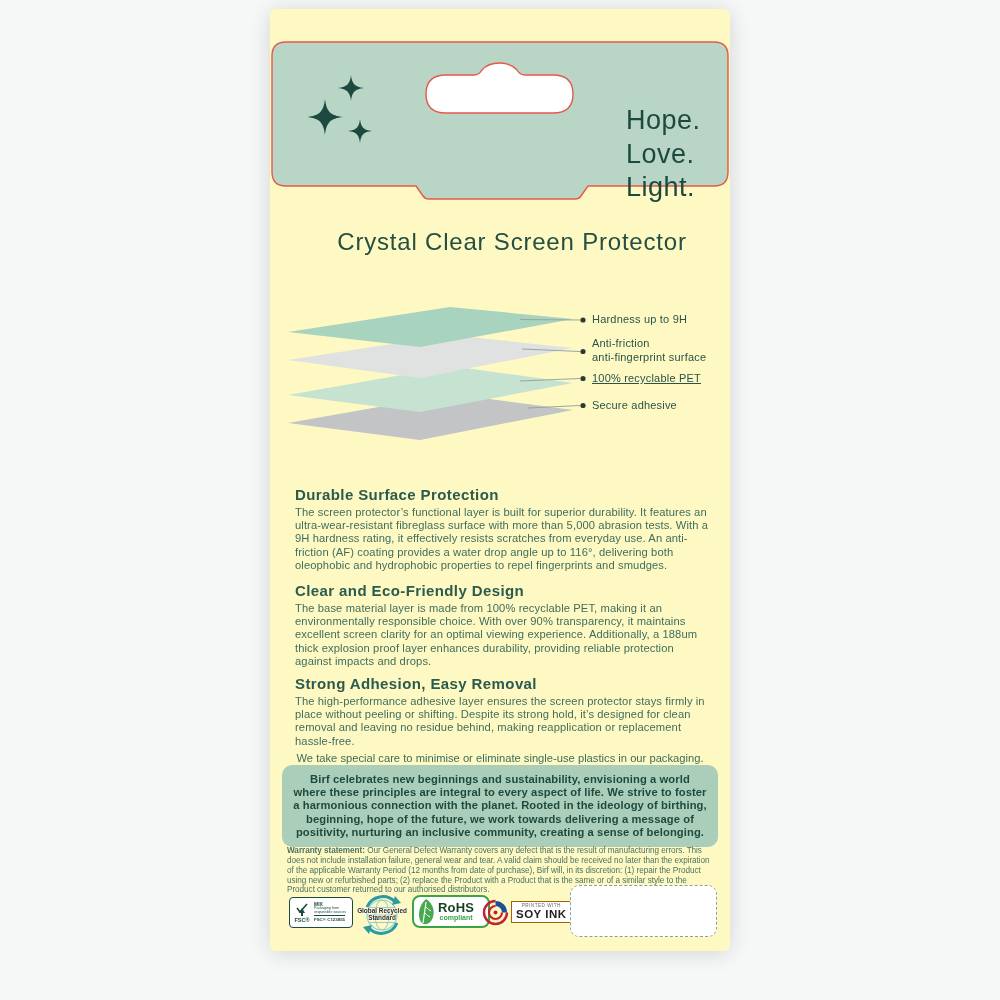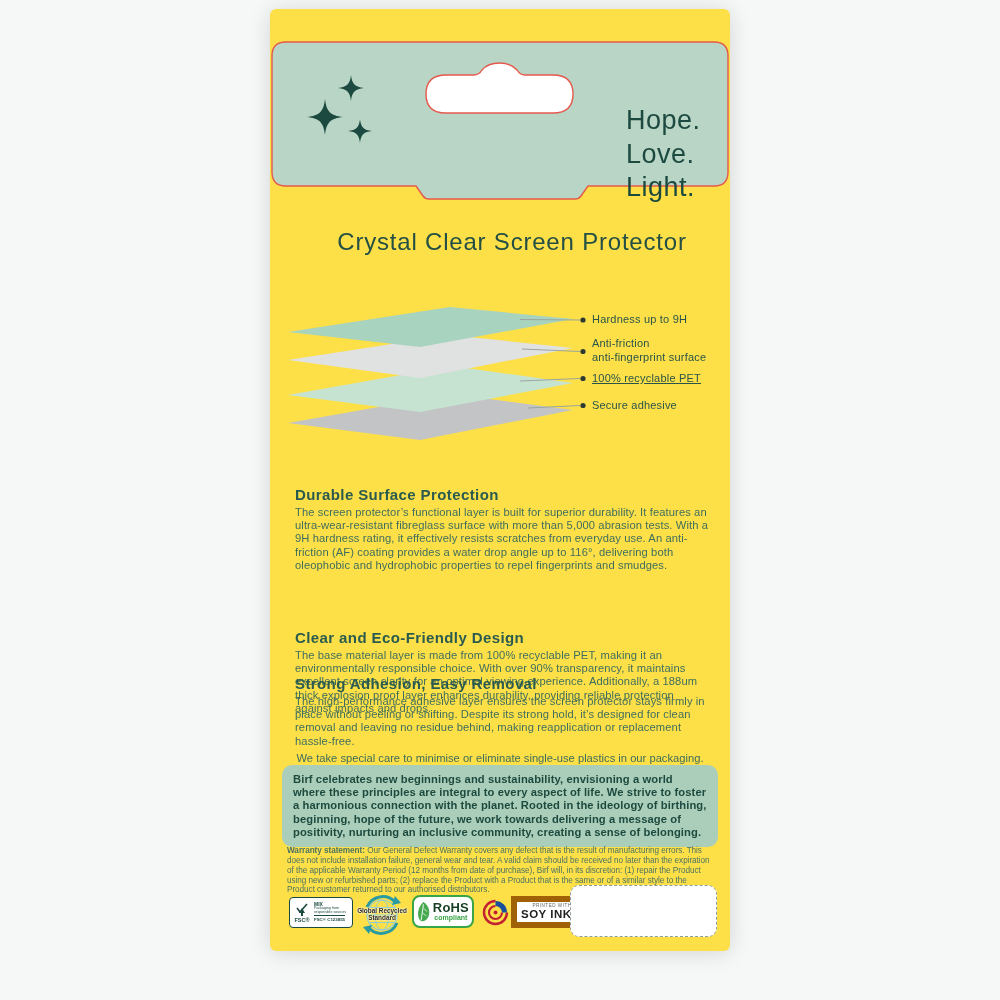--- a/index.html
+++ b/index.html
@@ -4,21 +4,21 @@
 <style>
   html,body{margin:0;padding:0;}
   body{
     width:1000px;height:1000px;position:relative;
     background:#f6f7f7;
     font-family:"Liberation Sans", sans-serif;
     -webkit-font-smoothing:antialiased;
   }
   .card{
     position:absolute;left:270px;top:9px;width:460px;height:942px;
-    background:#fde047;border-radius:6px;
+    background:#fef9c3;border-radius:6px;
     box-shadow:0 2px 22px rgba(0,0,0,.14);
   }
   .header-svg{position:absolute;left:0;top:31px;width:460px;height:162px;}
   .tagline{
     position:absolute;left:356px;top:95px;
     font-size:27px;line-height:33.5px;font-weight:500;
     color:#1d4a40;letter-spacing:.5px;
   }
   .title{
     position:absolute;left:12px;top:219px;width:100%;margin:0;
@@ -30,40 +30,40 @@
     position:absolute;left:322px;
     font-size:11px;line-height:13.5px;font-weight:500;
     color:#2a544a;letter-spacing:.2px;white-space:nowrap;
   }
   .callout.c1{top:304px;}
   .callout.c2{top:328px;}
   .callout.c3{top:363px;text-decoration:underline;}
   .callout.c4{top:390px;}
   .section{position:absolute;left:25px;width:414px;}
   .section.s1{top:477px;}
-  .section.s2{top:573px;margin-top:47px;}
+  .section.s2{top:573px;}
   .section.s3{top:666px;}
   .section h2{
     margin:0 0 3px 0;font-size:15px;line-height:17px;font-weight:600;
     color:#2b5b4e;letter-spacing:.4px;
   }
   .section p{
     margin:0;font-size:11.2px;line-height:13.2px;
     color:#406e5e;letter-spacing:.1px;
   }
   .eco-note{
     position:absolute;left:0;top:743px;width:100%;
     text-align:center;font-size:11.2px;color:#3c6b5c;
   }
   .brand-box{
     position:absolute;left:12px;top:756px;width:436px;
     box-sizing:border-box;background:#abceba;border-radius:10px;
     padding:8px 11px;
     font-size:11.2px;line-height:13.2px;font-weight:600;
-    color:#1d4a3f;letter-spacing:.1px;
+    color:#1d4a3f;letter-spacing:.1px;text-align:center;
   }
   .warranty{
     position:absolute;left:17px;top:829px;width:428px;
     font-size:8.2px;line-height:9.8px;color:#4b7263;letter-spacing:-.05px;
   }
   .warranty b{font-weight:700;}
   
   .fsc{
     position:absolute;left:19px;top:888px;width:64px;height:31px;
     box-sizing:border-box;border:1.5px solid #1c4a40;border-radius:4px;
@@ -75,31 +75,31 @@
   .fsc-mix{font-size:5px;font-weight:700;color:#1c4a40;line-height:5px;}
   .fsc-small{font-size:3.6px;color:#1c4a40;line-height:3.8px;}
   .fsc-code{font-size:4.4px;font-weight:700;color:#1c4a40;line-height:6px;border-top:.5px solid #1c4a40;margin-top:1px;padding-top:1px;}
   .grs{position:absolute;left:89px;top:884px;width:46px;height:44px;}
   .grs-text{
     position:absolute;left:-6px;top:15px;width:58px;text-align:center;
     font-size:6.4px;line-height:6.6px;font-weight:700;color:#2c2c2c;
     text-shadow:0 0 2px #fff,0 0 2px #fff;
   }
   .rohs{
-    position:absolute;left:142px;top:886px;width:62px;height:33px;
+    position:absolute;left:142px;top:886px;width:78px;height:33px;
     box-sizing:border-box;border:2px solid #3aa546;border-radius:8px;
     background:#fff;display:flex;align-items:center;padding:1px 3px 1px 1px;
   }
   .rohs-txt{display:flex;flex-direction:column;align-items:center;margin-left:1px;}
   .rohs-title{font-size:13px;font-weight:700;color:#173f23;line-height:12px;letter-spacing:.2px;}
   .rohs-sub{font-size:7px;font-weight:600;color:#3aa546;line-height:8px;}
   .soy{position:absolute;left:212px;top:888px;height:30px;display:flex;align-items:center;gap:2px;}
   .soy-box{
-    border:6px solid #a16207;background:#fff;padding:1px 4px 2px 4px;
-    display:flex;flex-direction:column;align-items:flex-end;
+    border:1px solid #a16207;background:#fff;padding:1px 4px 2px 4px;
+    display:flex;flex-direction:column;align-items:center;
   }
   .soy-top{font-size:4.6px;letter-spacing:.5px;color:#666;line-height:6px;}
   .soy-main{font-size:11.5px;font-weight:700;color:#222;line-height:11px;letter-spacing:.5px;}
   .sticker-slot{
     position:absolute;left:300px;top:876px;width:145px;height:50px;
     border:1.6px dashed #8f9c98;border-radius:9px;background:#fff;
   }
 </style>
 </head>
 <body>

